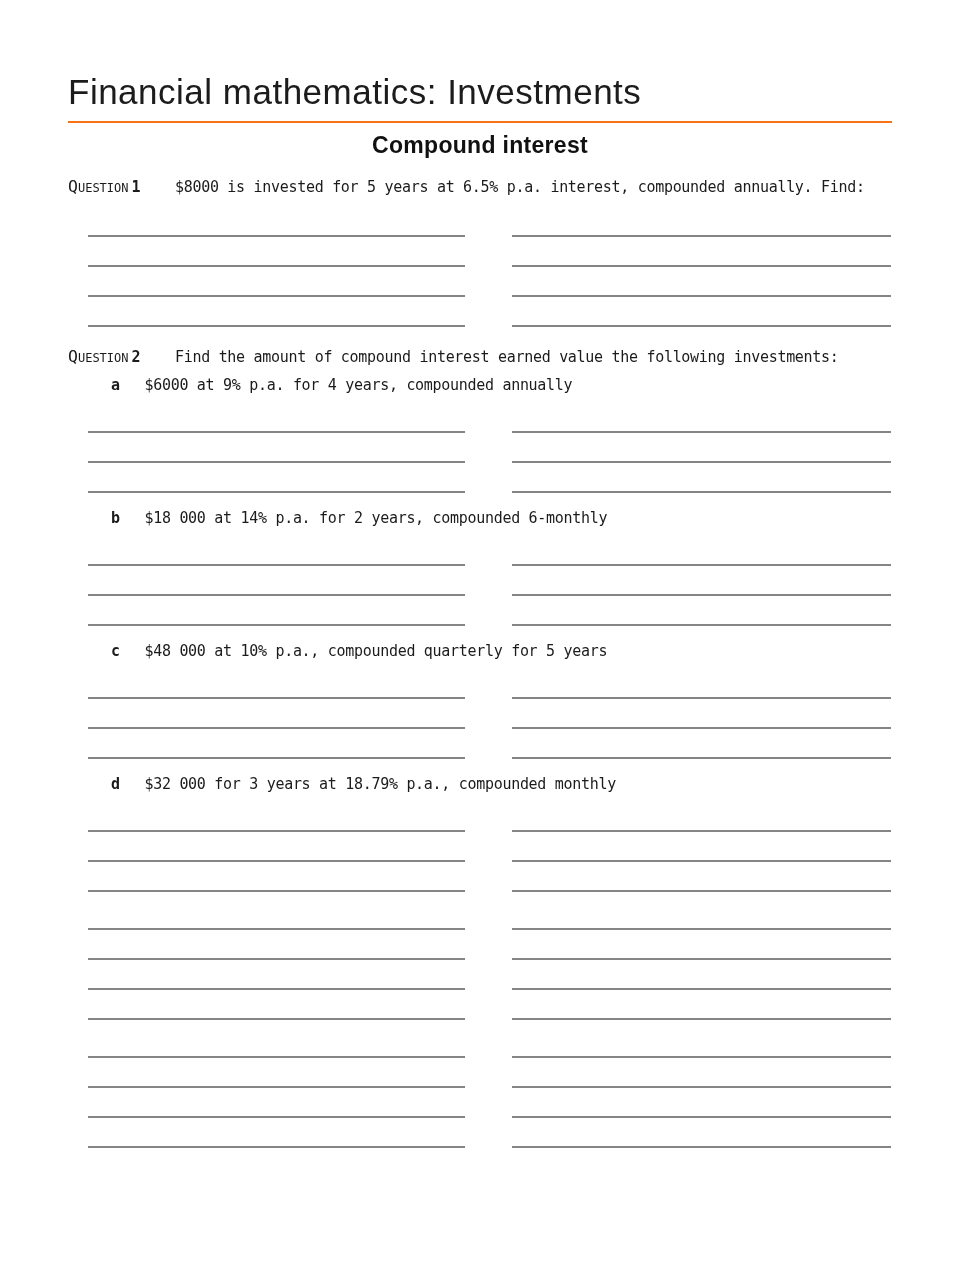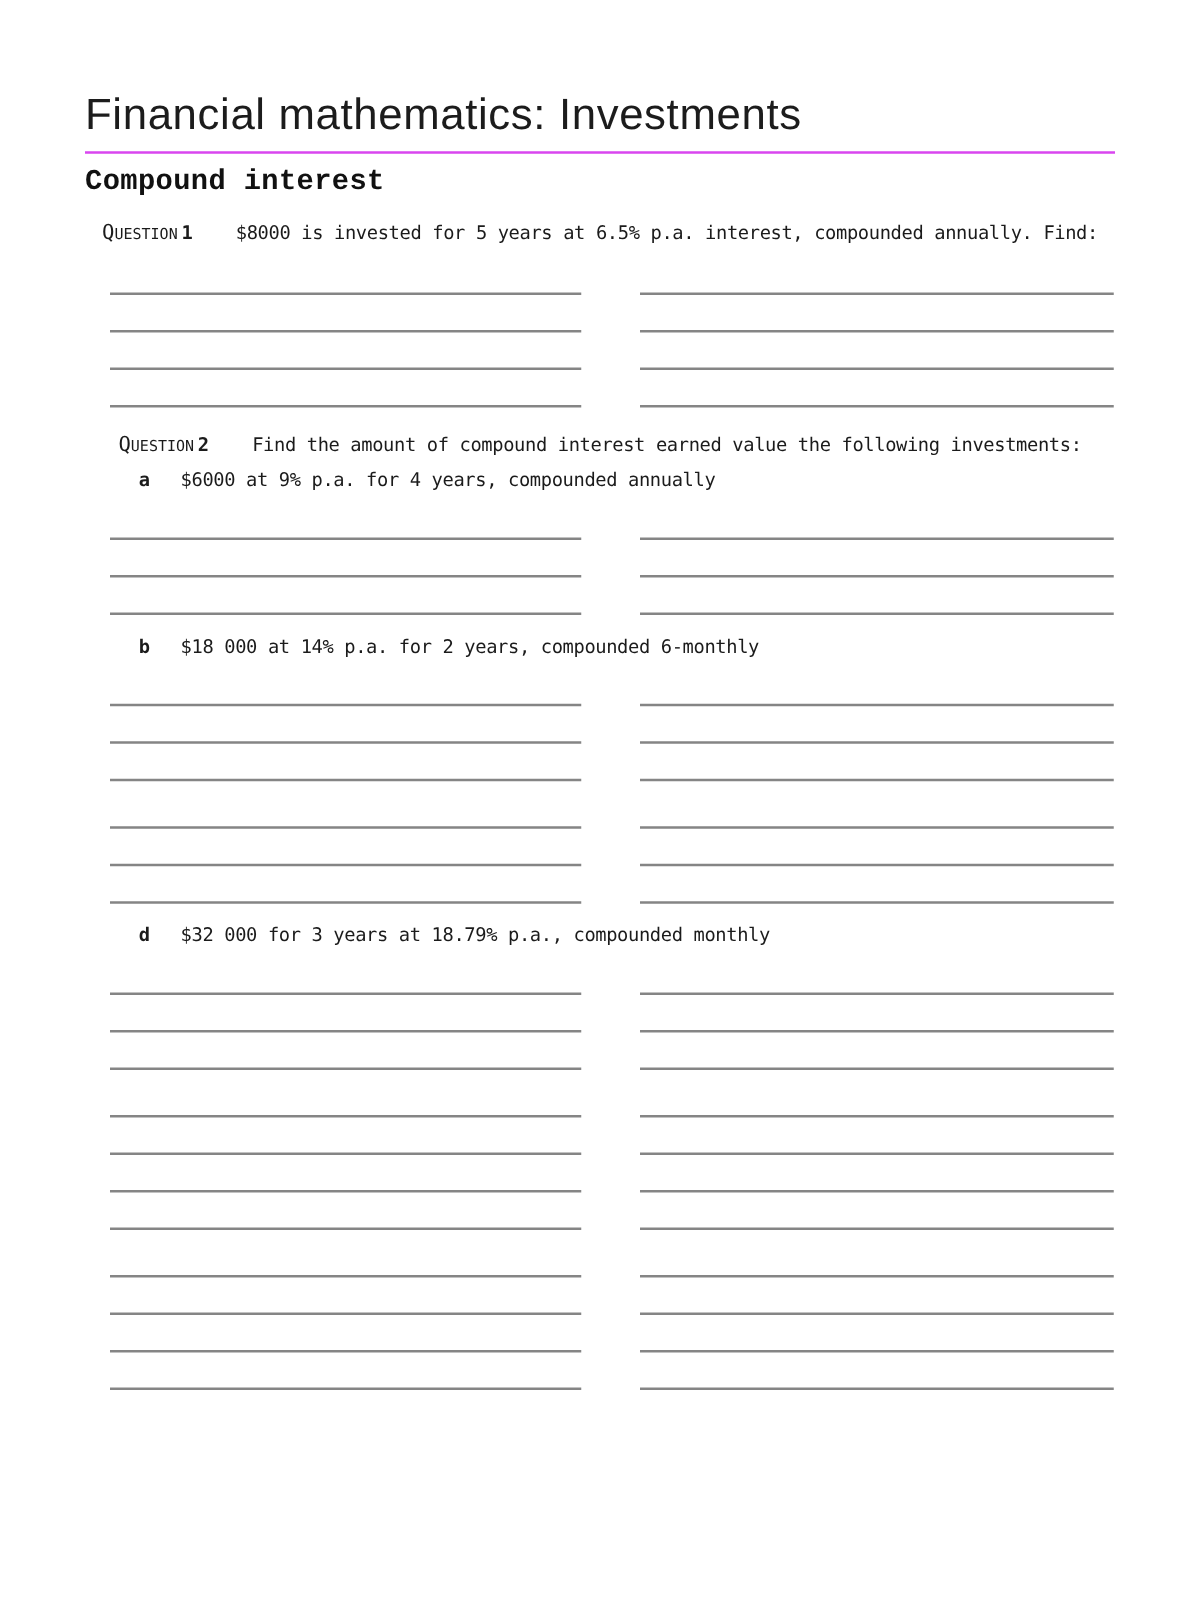--- a/index.html
+++ b/index.html
@@ -14,33 +14,34 @@
 
   
   .title {
     margin-top: 72px;
     font-family: "Liberation Sans", sans-serif;
     font-weight: 400;
     font-size: 35px;
     letter-spacing: 0.5px;
     color: #1c1c1c;
     padding-bottom: 9px;
-    border-bottom: 2px solid #d946ef;
+    border-bottom: 2px solid #f97316;
   }
   .section-heading {
     margin-top: 9px;
-    font-family: Liberation Mono, monospace;
+    text-align: center;
+    font-family: Liberation Sans, sans-serif;
     font-weight: 700;
     font-size: 23px;
     letter-spacing: 0.3px;
     color: #111;
   }
 
   
-  .q-header { margin-top: 18px; font-size: 15px; letter-spacing: -0.3px; line-height: 20px; text-align: center; }
+  .q-header { margin-top: 18px; font-size: 15px; letter-spacing: -0.3px; line-height: 20px; }
   .q-word { font-variant: small-caps; font-size: 16.5px; letter-spacing: 0; }
   .q-num  { font-weight: 700; margin-left: 3px; }
   .q-prompt { margin-left: 26px; }
 
   
   .q1-parts { display: flex; margin-top: 9px; font-size: 15px; letter-spacing: -0.3px; line-height: 20px; }
   .q1-parts .part-inline.left { width: 420px; }
   .part-letter { font-weight: 700; }
   .part-text { margin-left: 16px; }
 
@@ -125,20 +126,24 @@
       <div class="lines-row">
         <div class="cell left"></div>
         <div class="cell right"></div>
       </div>
       <div class="lines-row">
         <div class="cell left"></div>
         <div class="cell right"></div>
       </div>
     </div>
 
+  <div class="part-header">
+    <span class="part-letter">c</span>
+    <span class="part-text">$48 000 at 10% p.a., compounded quarterly for 5 years</span>
+  </div>
   <div class="lines-block" style="margin-top:8px;">
       <div class="lines-row">
         <div class="cell left"></div>
         <div class="cell right"></div>
       </div>
       <div class="lines-row">
         <div class="cell left"></div>
         <div class="cell right"></div>
       </div>
       <div class="lines-row">

